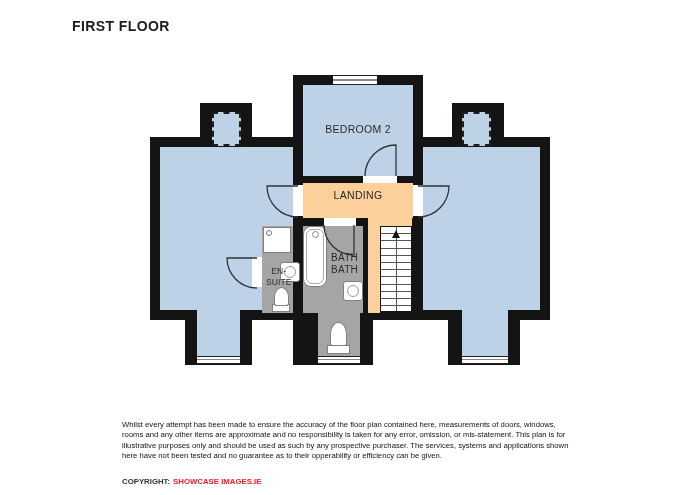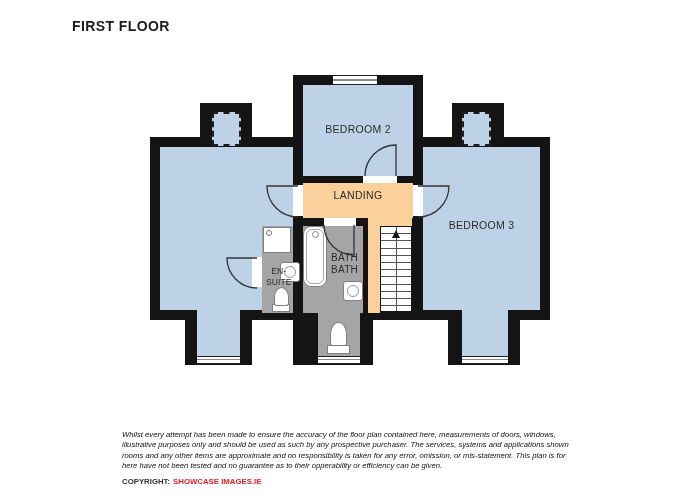--- a/index.html
+++ b/index.html
@@ -19,21 +19,21 @@
   .room-label.small{font-size:8.5px;letter-spacing:.1px;}
   .fixture{position:absolute;background:#fff;border:1px solid #808080;box-sizing:border-box;}
   .stairs{position:absolute;background:#fff;border:1.5px solid #141414;box-sizing:border-box;}
   .stairs .treads{position:absolute;inset:0;
      background:repeating-linear-gradient(to bottom,transparent 0 6.2px,#555 6.2px 7.2px);}
   .stairs .midline{position:absolute;top:0;bottom:0;left:50%;width:1px;background:#555;}
   .up-arrow{position:absolute;left:50%;top:3px;margin-left:-4px;width:0;height:0;
      border-left:4px solid transparent;border-right:4px solid transparent;border-bottom:8px solid #141414;}
   .title{position:absolute;left:72px;top:18px;font-size:14px;font-weight:600;
          letter-spacing:.4px;color:#1c1c1c;}
-  .disclaimer{position:absolute;left:122px;top:430px;color:#121212;font-size:7.7px;line-height:10.4px;font-style:italic;}
+  .disclaimer{position:absolute;left:122px;top:420px;color:#121212;font-size:7.7px;line-height:10.4px;}
   .disclaimer div{white-space:nowrap;}
   .copyright{position:absolute;left:122px;top:477px;font-size:7.8px;font-weight:700;color:#333;}
   .copyright .brand{color:var(--copyright-red,#ed1c24);margin-left:3px;}
   svg.arcs{position:absolute;left:0;top:0;pointer-events:none;}
   .basin{position:absolute;inset:3px;border:1px solid #999;border-radius:50%;}
   .shower-head{position:absolute;left:2px;top:2px;width:4px;height:4px;border:1px solid #777;border-radius:50%;}
   .tub-inner{position:absolute;inset:2px;border:1px solid #aaa;border-radius:6px;}
   .tub-drain{position:absolute;left:50%;top:4px;margin-left:-3px;width:5px;height:5px;border:1px solid #888;border-radius:50%;}
 </style>
 </head>
@@ -110,34 +110,33 @@
     <svg class="arcs" width="700" height="495" viewBox="0 0 700 495">
       <path d="M365,176 A31 31 0 0 1 396,145 L396,176" fill="none" stroke="#333" stroke-width="1.3"></path>
       <path d="M298,186 L267,186 A31 31 0 0 0 298,217" fill="none" stroke="#333" stroke-width="1.3"></path>
       <path d="M418,186 L449,186 A31 31 0 0 1 418,217" fill="none" stroke="#333" stroke-width="1.3"></path>
       <path d="M257,258 L227,258 A30 30 0 0 0 257,288" fill="none" stroke="#333" stroke-width="1.3"></path>
       <path d="M354,225 L354,255 A30 30 0 0 1 324,225" fill="none" stroke="#333" stroke-width="1.3"></path>
     </svg>
 
     <div class="room-label" style="left:303px;top:123px;width:110px;">BEDROOM 2</div>
     <div class="room-label" style="left:303px;top:189px;width:110px;">LANDING</div>
-    <div class="room-label" style="left:423px;top:219px;width:117px;">BEDROOM 3</div>
     <div class="room-label" style="left:331px;top:252px;text-align:left;font-size:10px;line-height:11.5px;">
       <div>BATH</div>
       <div>BATH</div>
     </div>
     <div class="room-label small" style="left:266px;top:266px;text-align:center;line-height:10.5px;">
       <div>EN-</div>
       <div>SUITE</div>
     </div>
   </div>
 
   <div class="disclaimer">
     <div>Whilst every attempt has been made to ensure the accuracy of the floor plan contained here, measurements of doors, windows,</div>
+    <div>rooms and any other items are approximate and no responsibility is taken for any error, omission, or mis-statement.  This plan is for</div>
     <div>illustrative purposes only and should be used as such by any prospective purchaser.  The services, systems and applications shown</div>
-    <div>rooms and any other items are approximate and no responsibility is taken for any error, omission, or mis-statement.  This plan is for</div>
     <div>here have not been tested and no guarantee as to their opperability or efficiency can be given.</div>
   </div>
   <div class="copyright">
     <span>COPYRIGHT:</span><span class="brand">SHOWCASE IMAGES.IE</span>
   </div>
 
 </div>
 
 </body></html>

